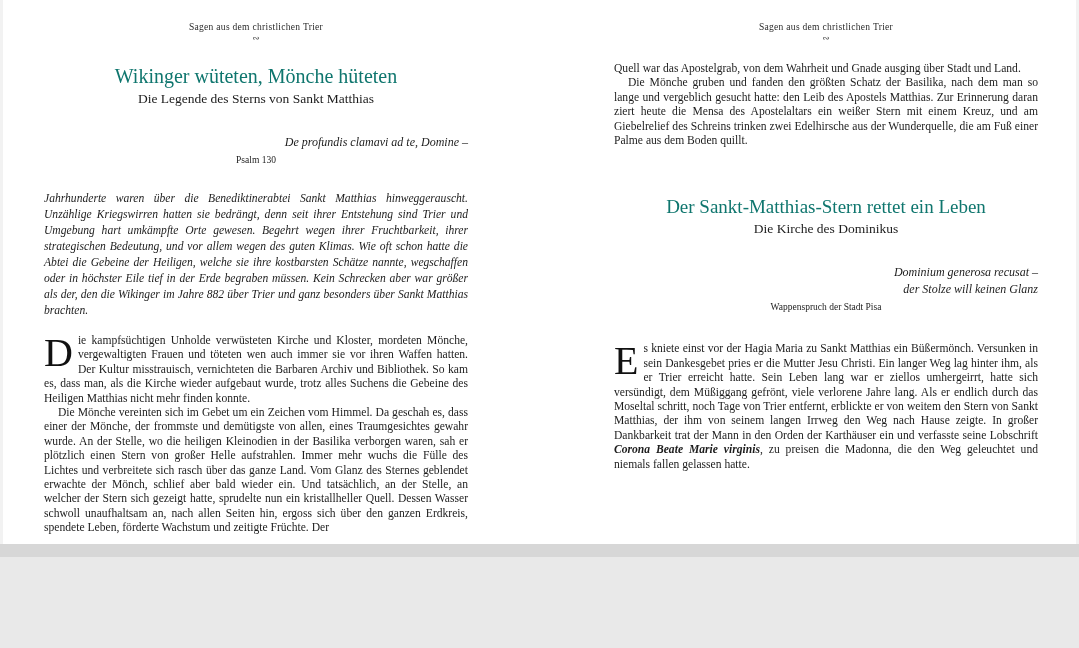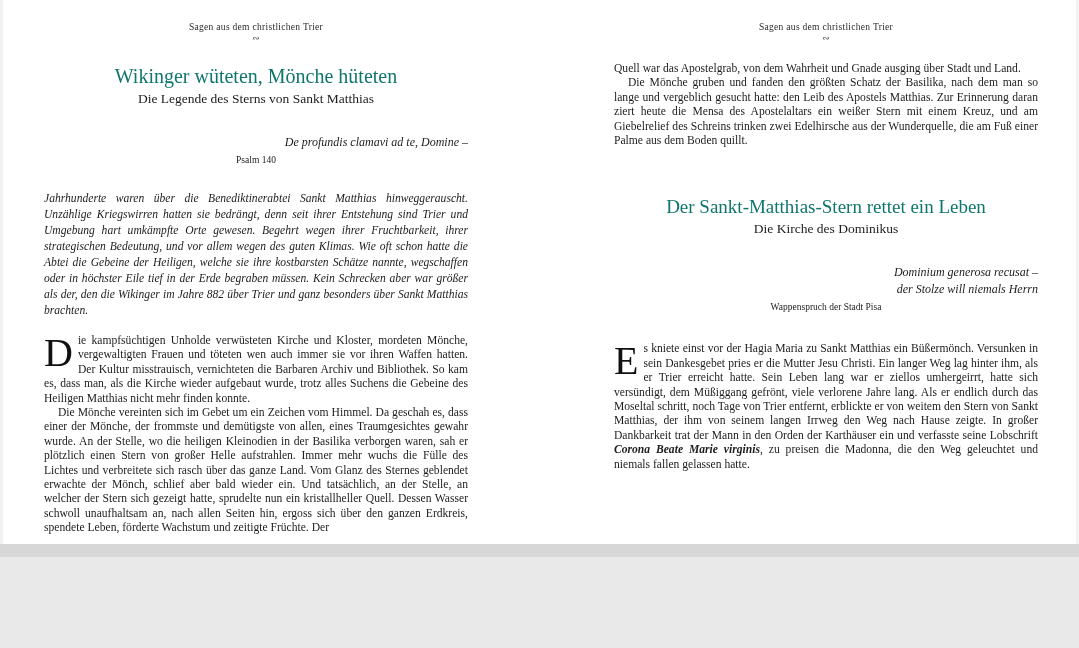--- a/index.html
+++ b/index.html
@@ -114,21 +114,21 @@
   <div class="page page-left">
     <div class="running-header">Sagen aus dem christlichen Trier</div>
     <div class="header-ornament">∾</div>
 
     <h1 class="chapter-title">Wikinger wüteten, Mönche hüteten</h1>
     <div class="chapter-subtitle">Die Legende des Sterns von Sankt Matthias</div>
 
     <div class="epigraph">
       <div>De profundis clamavi ad te, Domine –</div>
     </div>
-    <div class="epigraph-source">Psalm 140</div>
+    <div class="epigraph-source">Psalm 130</div>
 
     <div class="intro">Jahrhunderte waren über die Benediktinerabtei Sankt Matthias hinweggerauscht. Unzählige Kriegswirren hatten sie bedrängt, denn seit ihrer Entstehung sind Trier und Umgebung hart umkämpfte Orte gewesen. Begehrt wegen ihrer Fruchtbarkeit, ihrer strategischen Bedeutung, und vor allem wegen des guten Klimas. Wie oft schon hatte die Abtei die Gebeine der Heiligen, welche sie ihre kostbarsten Schätze nannte, wegschaffen oder in höchster Eile tief in der Erde begraben müssen. Kein Schrecken aber war größer als der, den die Wikinger im Jahre 882 über Trier und ganz besonders über Sankt Matthias brachten.</div>
 
     <p class="body first"><span class="drop-cap">D</span><span>ie kampfsüchtigen Unholde verwüsteten Kirche und Kloster, mordeten Mönche, vergewaltigten Frauen und töteten wen auch immer sie vor ihren Waffen hatten. Der Kultur misstrauisch, vernichteten die Barbaren Archiv und Bibliothek. So kam es, dass man, als die Kirche wieder aufgebaut wurde, trotz alles Suchens die Gebeine des Heiligen Matthias nicht mehr finden konnte.</span></p>
     <p class="body indent">Die Mönche vereinten sich im Gebet um ein Zeichen vom Himmel. Da geschah es, dass einer der Mönche, der frommste und demütigste von allen, eines Traumgesichtes gewahr wurde. An der Stelle, wo die heiligen Kleinodien in der Basilika verborgen waren, sah er plötzlich einen Stern von großer Helle aufstrahlen. Immer mehr wuchs die Fülle des Lichtes und verbreitete sich rasch über das ganze Land. Vom Glanz des Sternes geblendet erwachte der Mönch, schlief aber bald wieder ein. Und tatsächlich, an der Stelle, an welcher der Stern sich gezeigt hatte, sprudelte nun ein kristallheller Quell. Dessen Wasser schwoll unaufhaltsam an, nach allen Seiten hin, ergoss sich über den ganzen Erdkreis, spendete Leben, förderte Wachstum und zeitigte Früchte. Der</p>
 
     <div class="page-number">∾ 90 ∾</div>
   </div>
 
   <div class="page page-right">
@@ -136,21 +136,21 @@
     <div class="header-ornament">∾</div>
 
     <p class="body cont">Quell war das Apostelgrab, von dem Wahrheit und Gnade ausging über Stadt und Land.</p>
     <p class="body indent">Die Mönche gruben und fanden den größten Schatz der Basilika, nach dem man so lange und vergeblich gesucht hatte: den Leib des Apostels Matthias. Zur Erinnerung daran ziert heute die Mensa des Apostelaltars ein weißer Stern mit einem Kreuz, und am Giebelrelief des Schreins trinken zwei Edelhirsche aus der Wunderquelle, die am Fuß einer Palme aus dem Boden quillt.</p>
 
     <h1 class="chapter-title second">Der Sankt-Matthias-Stern rettet ein Leben</h1>
     <div class="chapter-subtitle">Die Kirche des Dominikus</div>
 
     <div class="epigraph">
       <div>Dominium generosa recusat –</div>
-      <div>der Stolze will niemals Herrn</div>
+      <div>der Stolze will keinen Glanz</div>
     </div>
     <div class="epigraph-source">Wappenspruch der Stadt Pisa</div>
 
     <p class="body dropcap-para"><span class="drop-cap">E</span><span>s kniete einst vor der Hagia Maria zu Sankt Matthias ein Büßermönch. Versunken in sein Dankesgebet pries er die Mutter Jesu Christi. Ein langer Weg lag hinter ihm, als er Trier erreicht hatte. Sein Leben lang war er ziellos umhergeirrt, hatte sich versündigt, dem Müßiggang gefrönt, viele verlorene Jahre lang. Als er endlich durch das Moseltal schritt, noch Tage von Trier entfernt, erblickte er von weitem den Stern von Sankt Matthias, der ihm von seinem langen Irrweg den Weg nach Hause zeigte. In großer Dankbarkeit trat der Mann in den Orden der Karthäuser ein und verfasste seine Lobschrift </span><span class="emph">Corona Beate Marie virginis</span><span>, zu preisen die Madonna, die den Weg geleuchtet und niemals fallen gelassen hatte.</span></p>
 
     <div class="page-number">∾ 91 ∾</div>
   </div>
 
   <div class="edge-left"></div>
   <div class="edge-right"></div>

